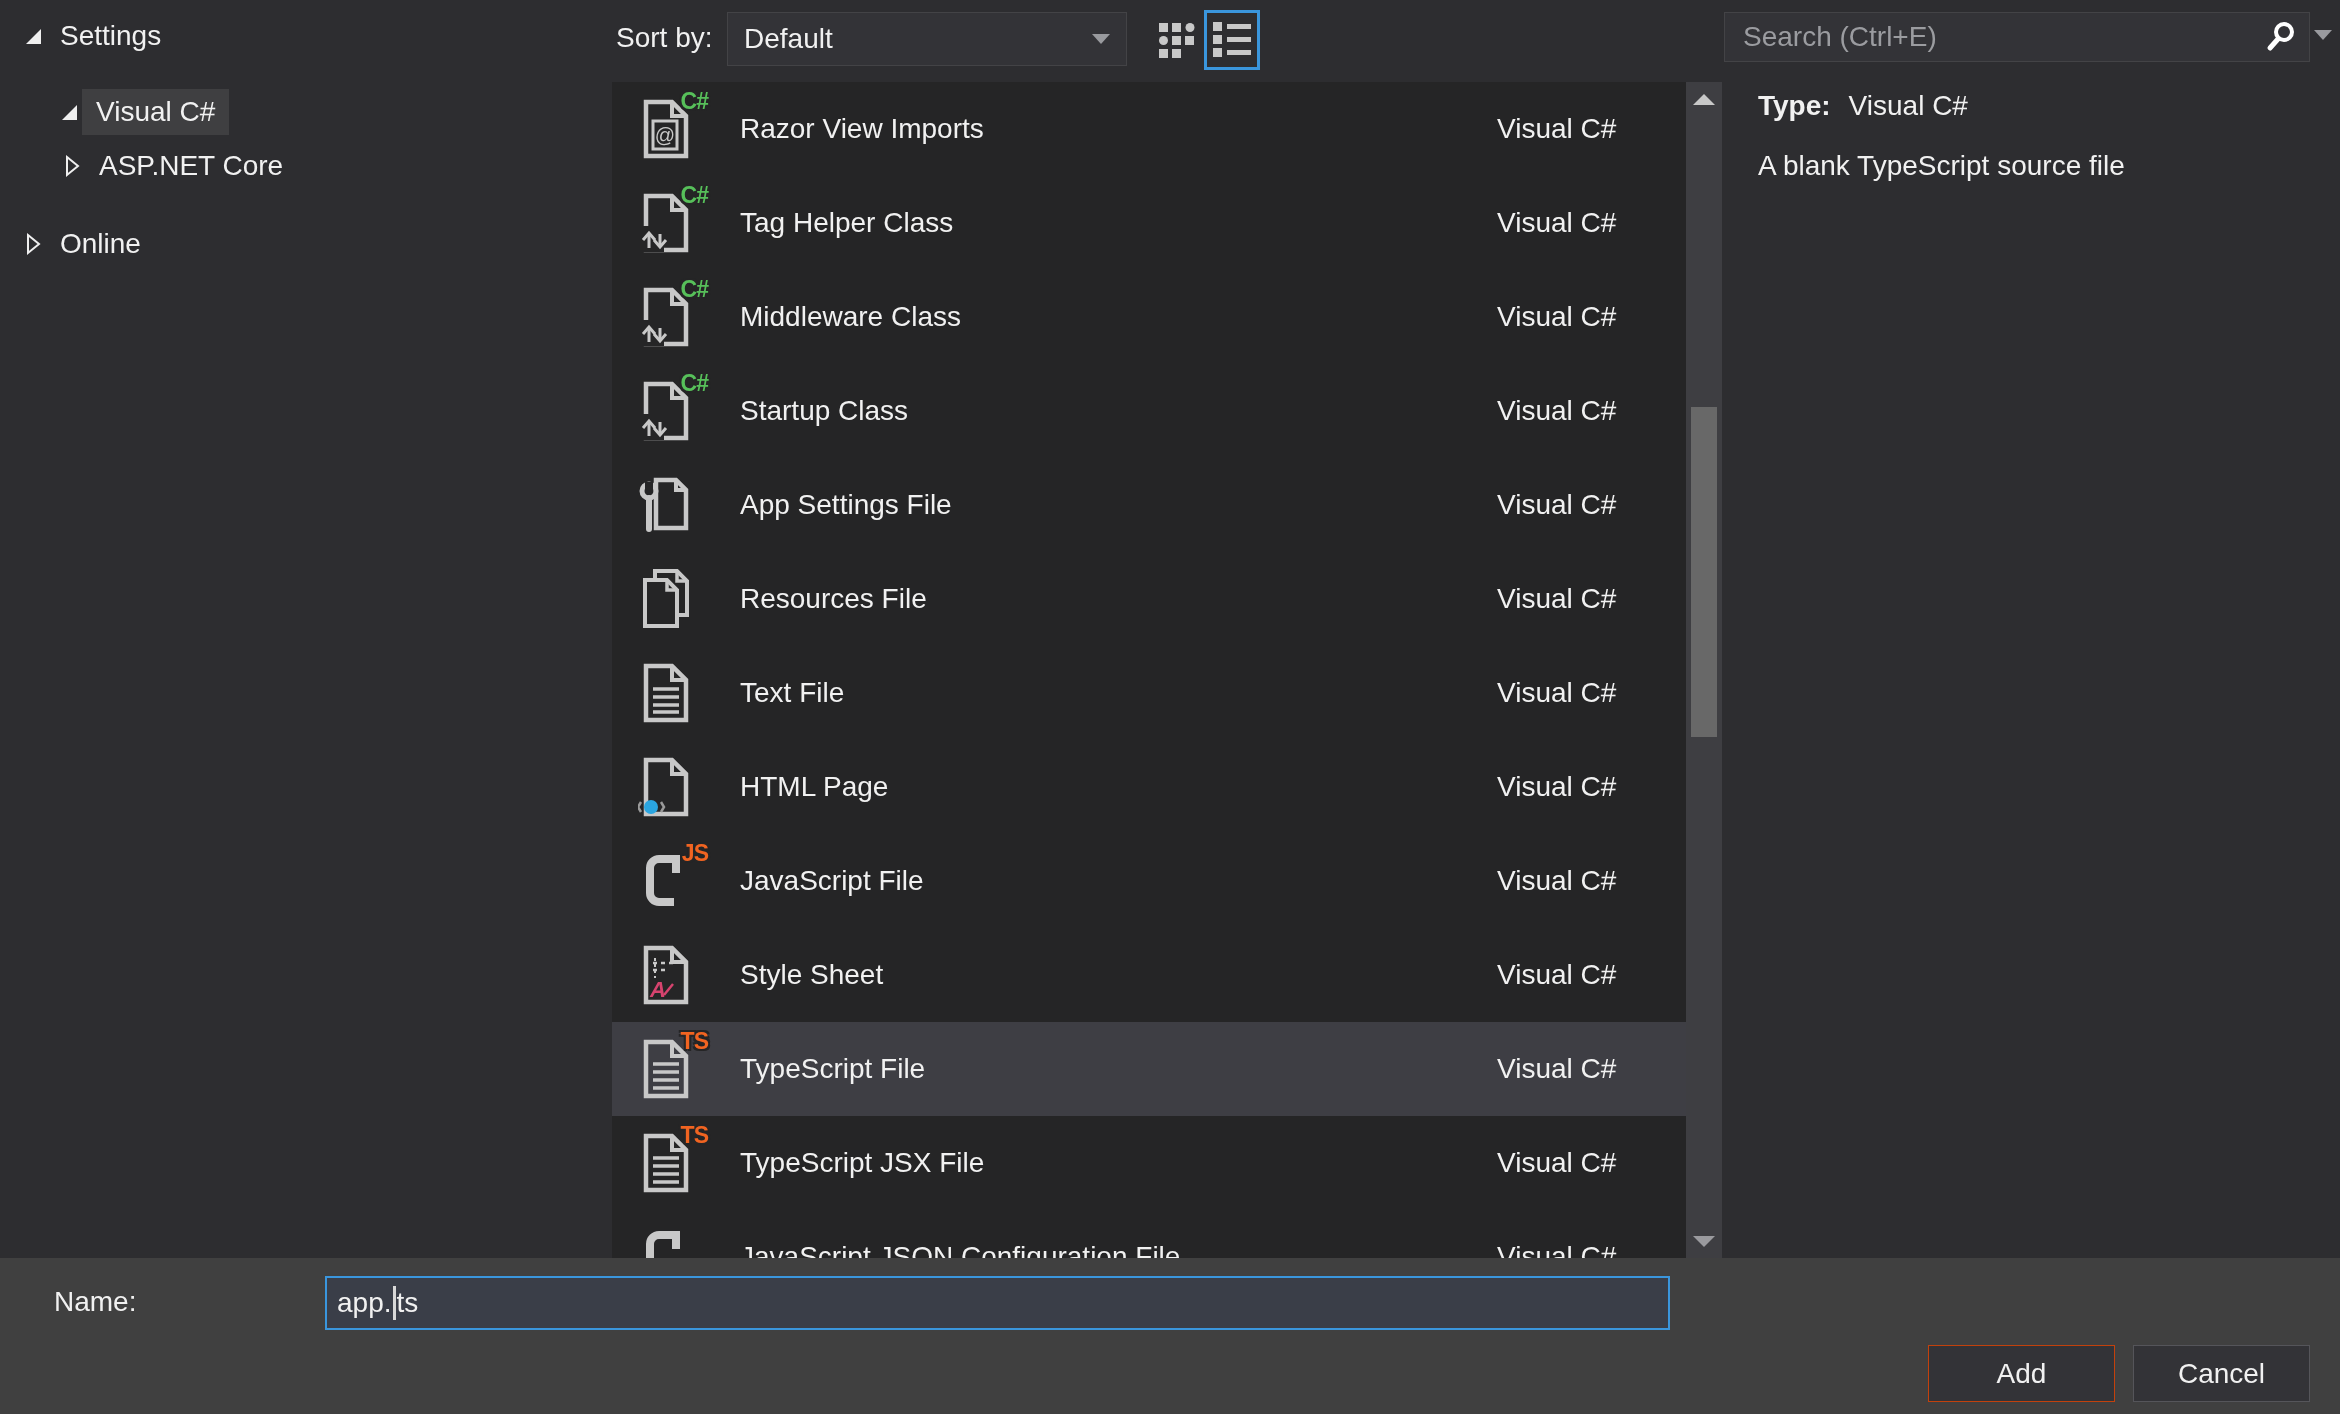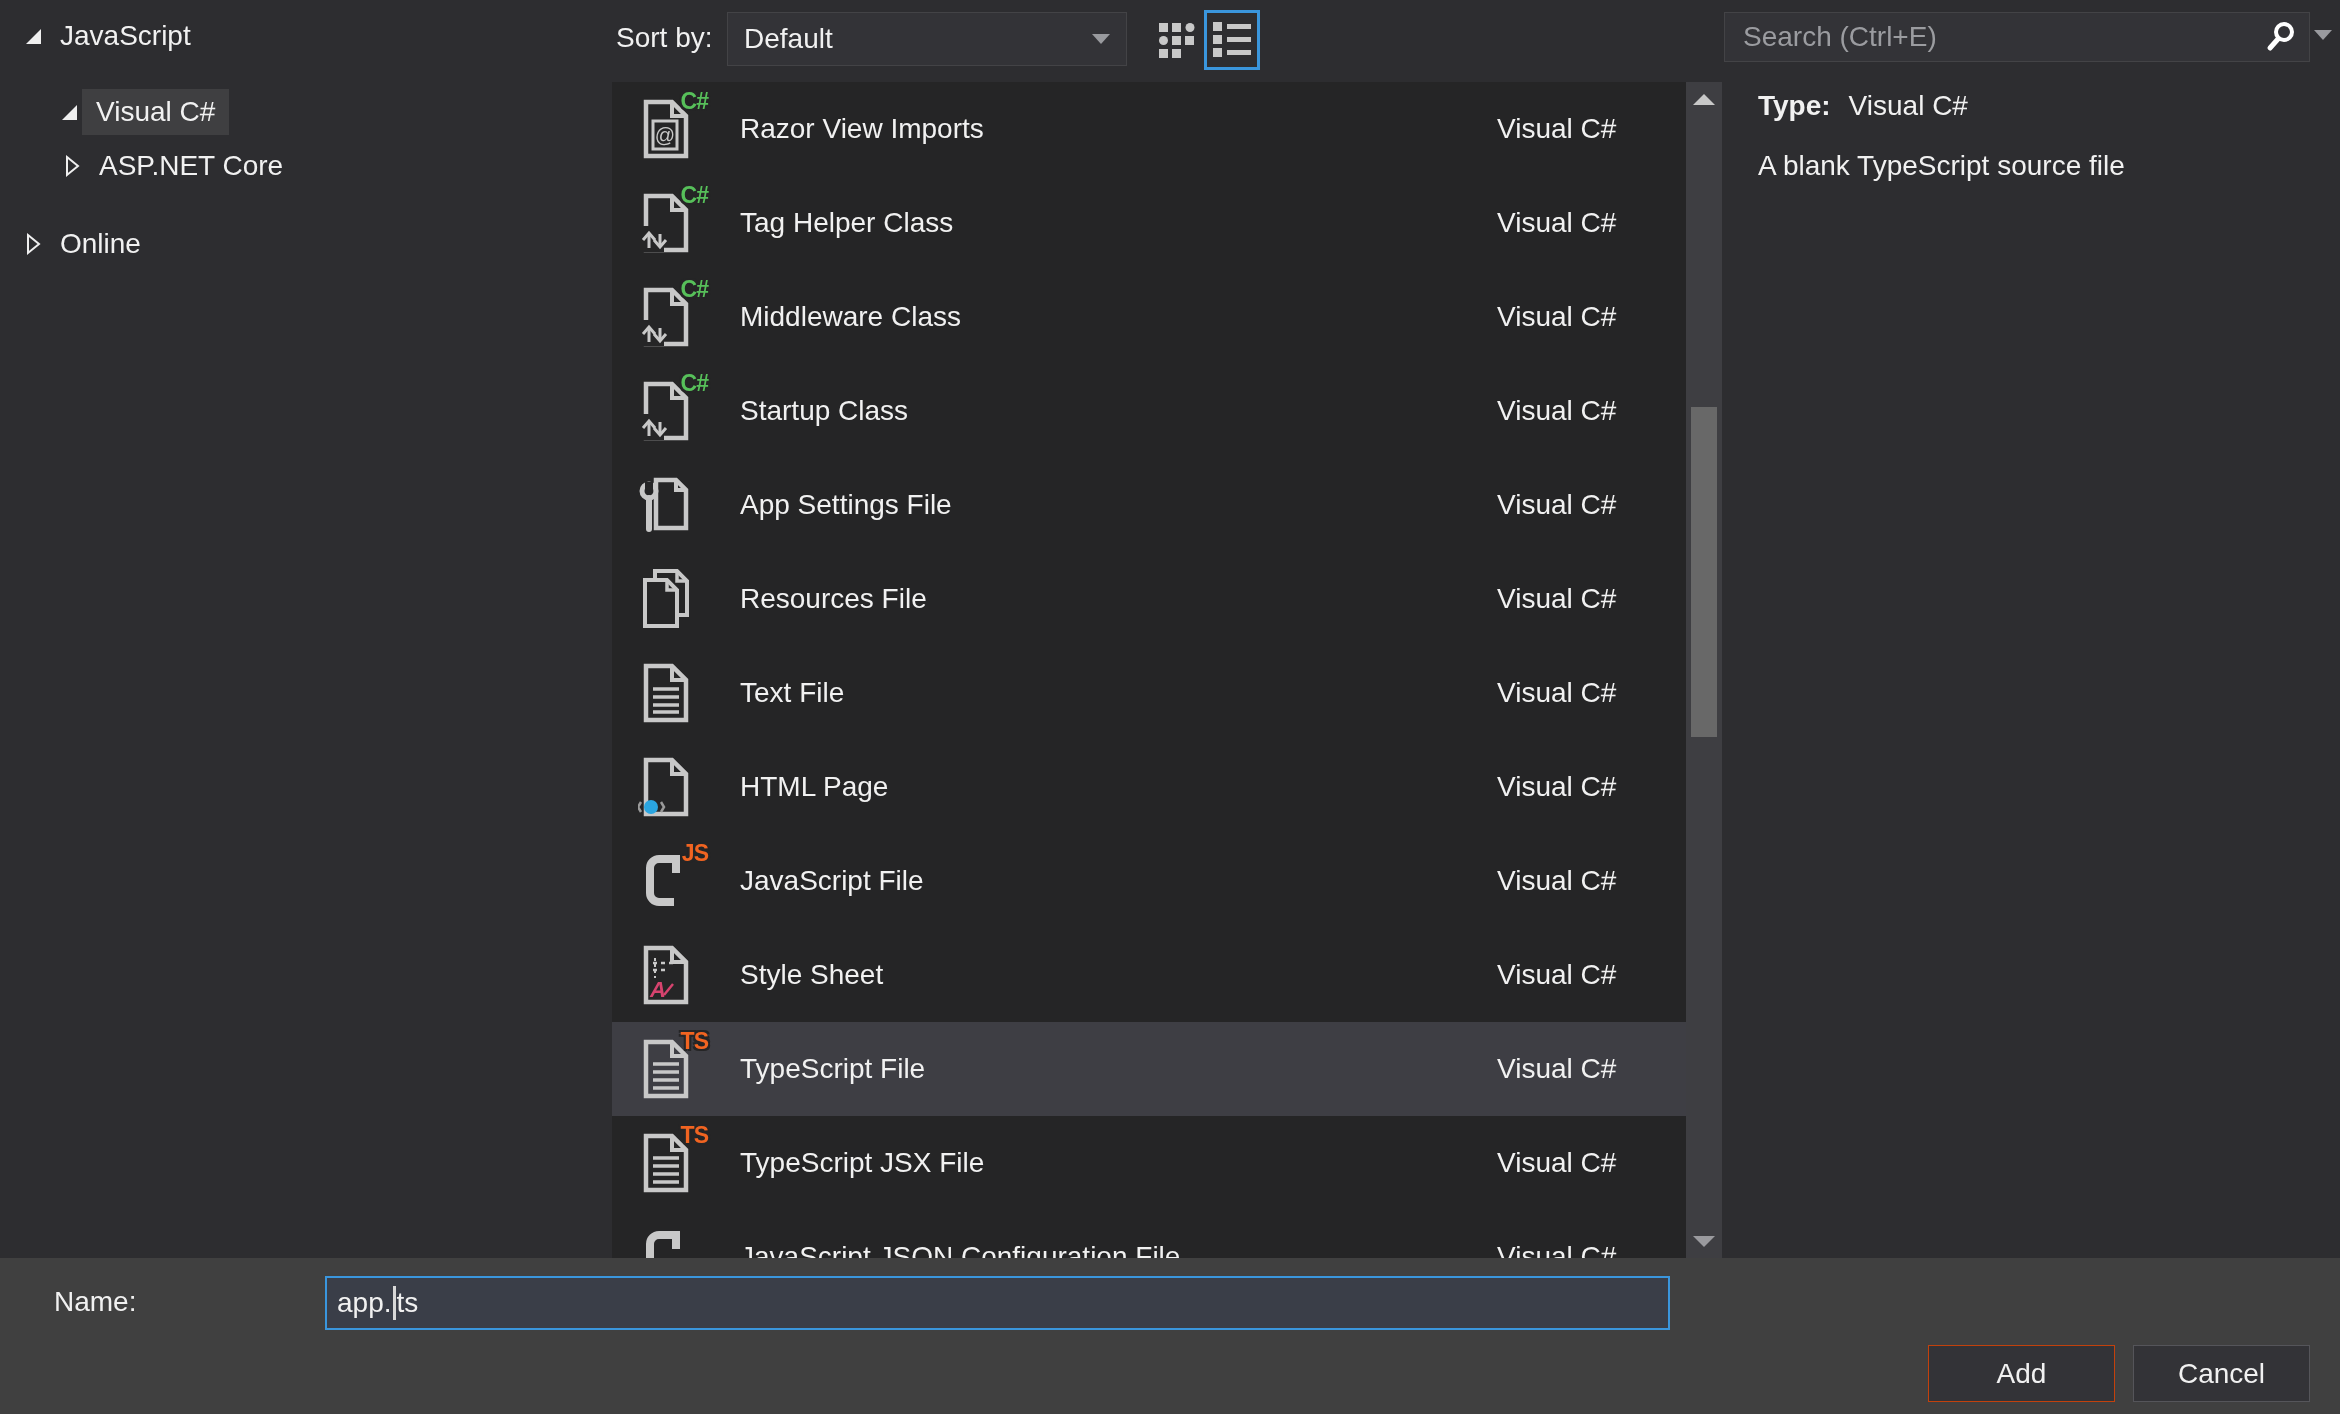--- a/index.html
+++ b/index.html
@@ -66,21 +66,21 @@
   .btn-cancel { left:2133px; width:177px; border:1px solid #55555a; }
 </style>
 </head>
 <body>
 
 <div class="tree">
     <div class="tree-item" style="padding-left: 20px; margin-top: 0px;">
       <span class="expander">
         <span class="tri-expanded"></span>
       </span>
-      <span class="tree-label">JavaScript</span>
+      <span class="tree-label">Settings</span>
     </div>
     <div class="tree-item selected" style="padding-left: 56px; margin-top: 32px;">
       <span class="expander">
         <span class="tri-expanded"></span>
       </span>
       <span class="tree-label">Visual C#</span>
     </div>
     <div class="tree-item" style="padding-left: 59px; margin-top: 10px;">
       <span class="expander">
         <svg width="22" height="26" viewBox="0 0 22 26">

